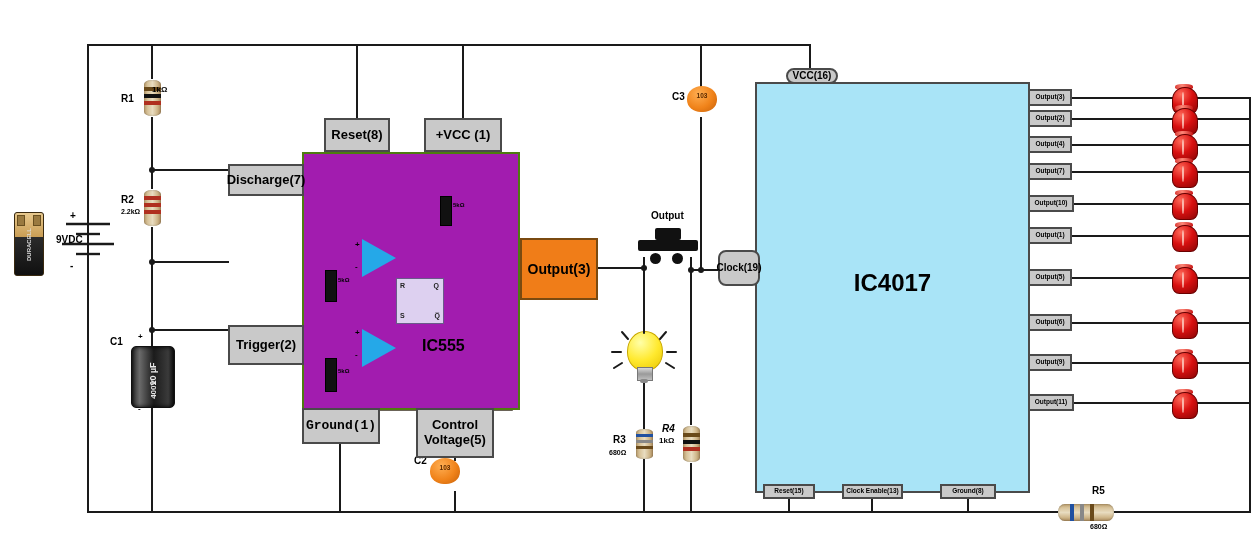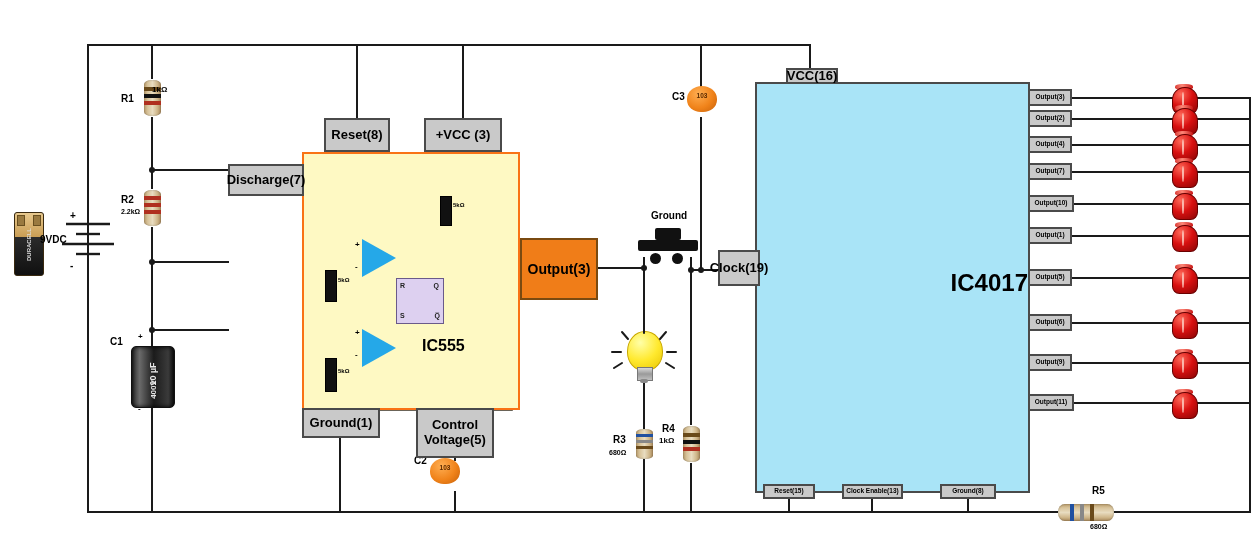--- a/index.html
+++ b/index.html
@@ -5,27 +5,27 @@
   html,body{margin:0;padding:0;background:#ffffff;}
   body{width:1256px;height:542px;position:relative;overflow:hidden;
        font-family:"Liberation Sans", sans-serif;color:#000;}
   #stage{position:absolute;left:0;top:0;width:1256px;height:542px;}
   svg.wires{position:absolute;left:0;top:0;width:1256px;height:542px;}
 
   .pin{position:absolute;background:#c9c9c9;border:2px solid #4a4a4a;
        display:flex;align-items:center;justify-content:center;text-align:center;
        font-weight:bold;box-sizing:border-box;line-height:1.05;}
   .pin.big{font-size:13px;}
-  .pin.sm{font-size:13px;}
+  .pin.sm{font-size:10px;border-radius:8px;}
   .pin.xsm{font-size:6.5px;}
 
-  .chip555{position:absolute;background:#fef9c3;border:2px solid #f97316;box-sizing:border-box;}
+  .chip555{position:absolute;background:#a21caf;border:2px solid #4d7c0f;box-sizing:border-box;}
   .chip555 .name{position:absolute;font-size:16px;font-weight:bold;}
   .chip4017{position:absolute;background:#a9e4f7;border:2px solid #4a4a4a;box-sizing:border-box;}
-  .chip4017 .name{position:absolute;width:100%;text-align:right;font-size:24px;font-weight:bold;}
+  .chip4017 .name{position:absolute;width:100%;text-align:center;font-size:24px;font-weight:bold;}
 
   .outblock{position:absolute;background:#f07d18;border:2px solid #7a4a10;
             display:flex;align-items:center;justify-content:center;
             font-size:14px;font-weight:bold;box-sizing:border-box;}
 
   .lbl{position:absolute;font-weight:bold;white-space:nowrap;}
   .lbl.n{font-size:10px;}
   .lbl.t{font-size:8px;}
   .lbl.u{font-size:7px;}
 
@@ -250,21 +250,21 @@
     </g>
   </svg>
 
   <div class="batt" style="left:14px;top:212px;width:28px;height:62px;">
     <div class="top"></div>
       <div class="bot"></div>
     <div class="term" style="left:8%;"></div>
     <div class="term" style="left:64%;"></div>
     <div class="brand">DURACELL</div>
   </div>
-  <div class="lbl n" style="left:40px;top:234px;">9VDC</div>
+  <div class="lbl n" style="left:56px;top:234px;">9VDC</div>
   <div class="lbl n" style="left:70px;top:210px;">+</div>
   <div class="lbl n" style="left:70px;top:260px;">-</div>
 
   <svg style="position:absolute;left:58px;top:218px;width:62px;height:50px;">
     <g stroke="#1a1a1a" stroke-width="2.4" fill="none">
       <path d="M8 6 H52"></path>
         <path d="M18 16 H42"></path>
       <path d="M4 26 H56"></path>
         <path d="M18 36 H42"></path>
     </g>
@@ -296,21 +296,21 @@
   </div>
   <div class="lbl n" style="left:613px;top:434px;">R3</div>
   <div class="lbl u" style="left:609px;top:449px;">680Ω</div>
 
   <div class="res" style="left:683px;top:424px;width:17px;height:40px;">
     <div class="body" style="left:0;top:2px;width:17px;height:36px;"></div>
     <div class="band" style="top:9px;height:4px;background:#6a4a1a;"></div>
     <div class="band" style="top:16px;height:4px;background:#111;"></div>
     <div class="band" style="top:23px;height:4px;background:#b03020;"></div>
   </div>
-  <div class="lbl n" style="left:662px;top:423px;">R4</div>
+  <div class="lbl n" style="left:662px;top:423px;font-style:italic;">R4</div>
   <div class="lbl t" style="left:659px;top:436px;">1kΩ</div>
 
   <div class="res resh" style="left:1056px;top:504px;width:60px;height:17px;">
     <div class="body" style="left:2px;top:0;width:56px;height:17px;"></div>
     <div class="band" style="left:14px;width:4px;background:#2050a0;"></div>
     <div class="band" style="left:24px;width:4px;background:#888;"></div>
     <div class="band" style="left:34px;width:4px;background:#6a4a1a;"></div>
   </div>
   <div class="lbl n" style="left:1092px;top:485px;">R5</div>
   <div class="lbl u" style="left:1090px;top:523px;">680Ω</div>
@@ -328,21 +328,21 @@
     <div class="code">103</div>
   </div>
   <div class="lbl n" style="left:414px;top:455px;">C2</div>
 
   <div class="ccap" style="left:687px;top:86px;width:30px;height:34px;">
     <div class="disc"></div>
     <div class="code">103</div>
   </div>
   <div class="lbl n" style="left:672px;top:91px;">C3</div>
 
-  <div class="lbl n" style="left:651px;top:210px;">Ground</div>
+  <div class="lbl n" style="left:651px;top:210px;">Output</div>
   <div class="swcap" style="left:655px;top:228px;width:26px;height:12px;"></div>
   <div class="swbody" style="left:638px;top:240px;width:60px;height:11px;"></div>
   <div class="swdot" style="left:650px;top:253px;"></div>
   <div class="swdot" style="left:672px;top:253px;"></div>
 
   <div class="bulb" style="left:614px;top:326px;width:60px;height:62px;">
     <div class="glass"></div>
       <div class="base"></div>
       <div class="tip"></div>
   </div>
@@ -380,25 +380,26 @@
   <div class="lbl" style="left:355px;top:350px;font-size:8px;">-</div>
 
   <div class="ff" style="left:396px;top:278px;width:46px;height:44px;">
     <span style="left:3px;top:3px;">R</span>
     <span style="right:4px;top:3px;">Q</span>
     <span style="left:3px;bottom:4px;">S</span>
     <span style="right:3px;bottom:4px;">Q̅</span>
   </div>
 
   <div class="pin big" style="left:324px;top:118px;width:66px;height:34px;">Reset(8)</div>
-  <div class="pin big" style="left:424px;top:118px;width:78px;height:34px;">+VCC (3)</div>
+  <div class="pin big" style="left:424px;top:118px;width:78px;height:34px;">+VCC (1)</div>
 
   <div class="pin big" style="left:228px;top:164px;width:76px;height:32px;">Discharge(7)</div>
-
-  <div class="pin big" style="left:302px;top:408px;width:78px;height:30px;">Ground(1)</div>
+  <div class="pin big" style="left:228px;top:325px;width:76px;height:40px;">Trigger(2)</div>
+
+  <div class="pin big" style="left:302px;top:408px;width:78px;height:36px;font-family:Liberation Mono, monospace;">Ground(1)</div>
   <div class="pin big" style="left:416px;top:408px;width:78px;height:50px;line-height:1.15;">Control Voltage(5)</div>
 
   <div class="outblock" style="left:520px;top:238px;width:78px;height:62px;">Output(3)</div>
 
   <div class="chip4017" style="left:755px;top:82px;width:275px;height:411px;">
     <div class="name" style="top:185px;">IC4017</div>
   </div>
 
   <div class="pin sm" style="left:786px;top:68px;width:52px;height:16px;">VCC(16)</div>
   <div class="pin sm" style="left:718px;top:250px;width:42px;height:36px;">Clock(19)</div>

